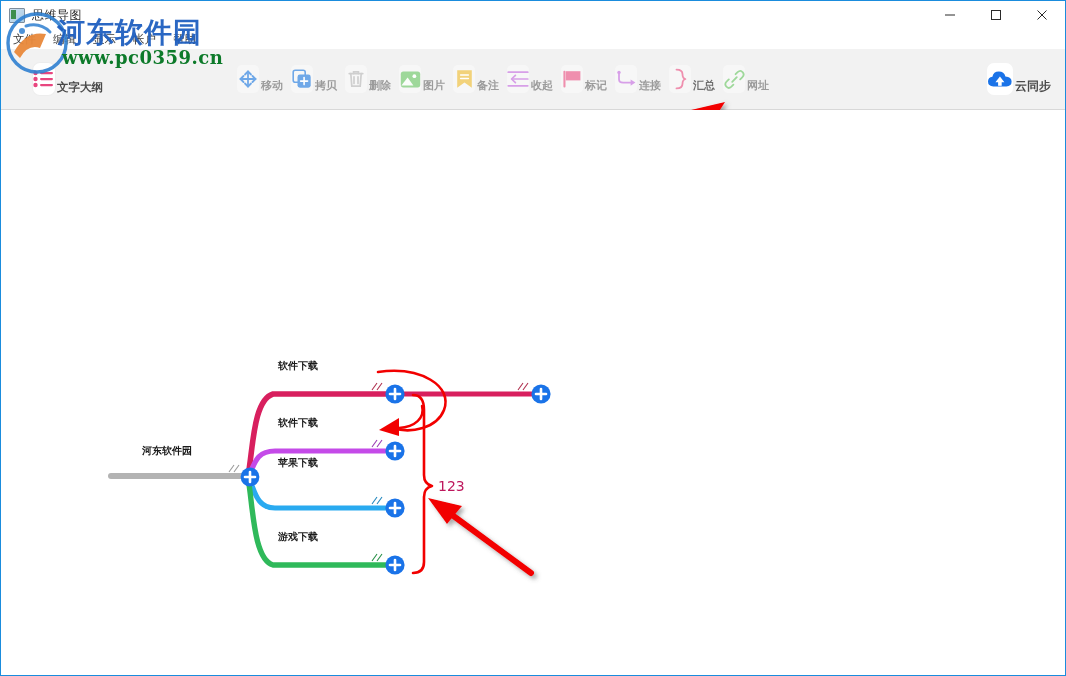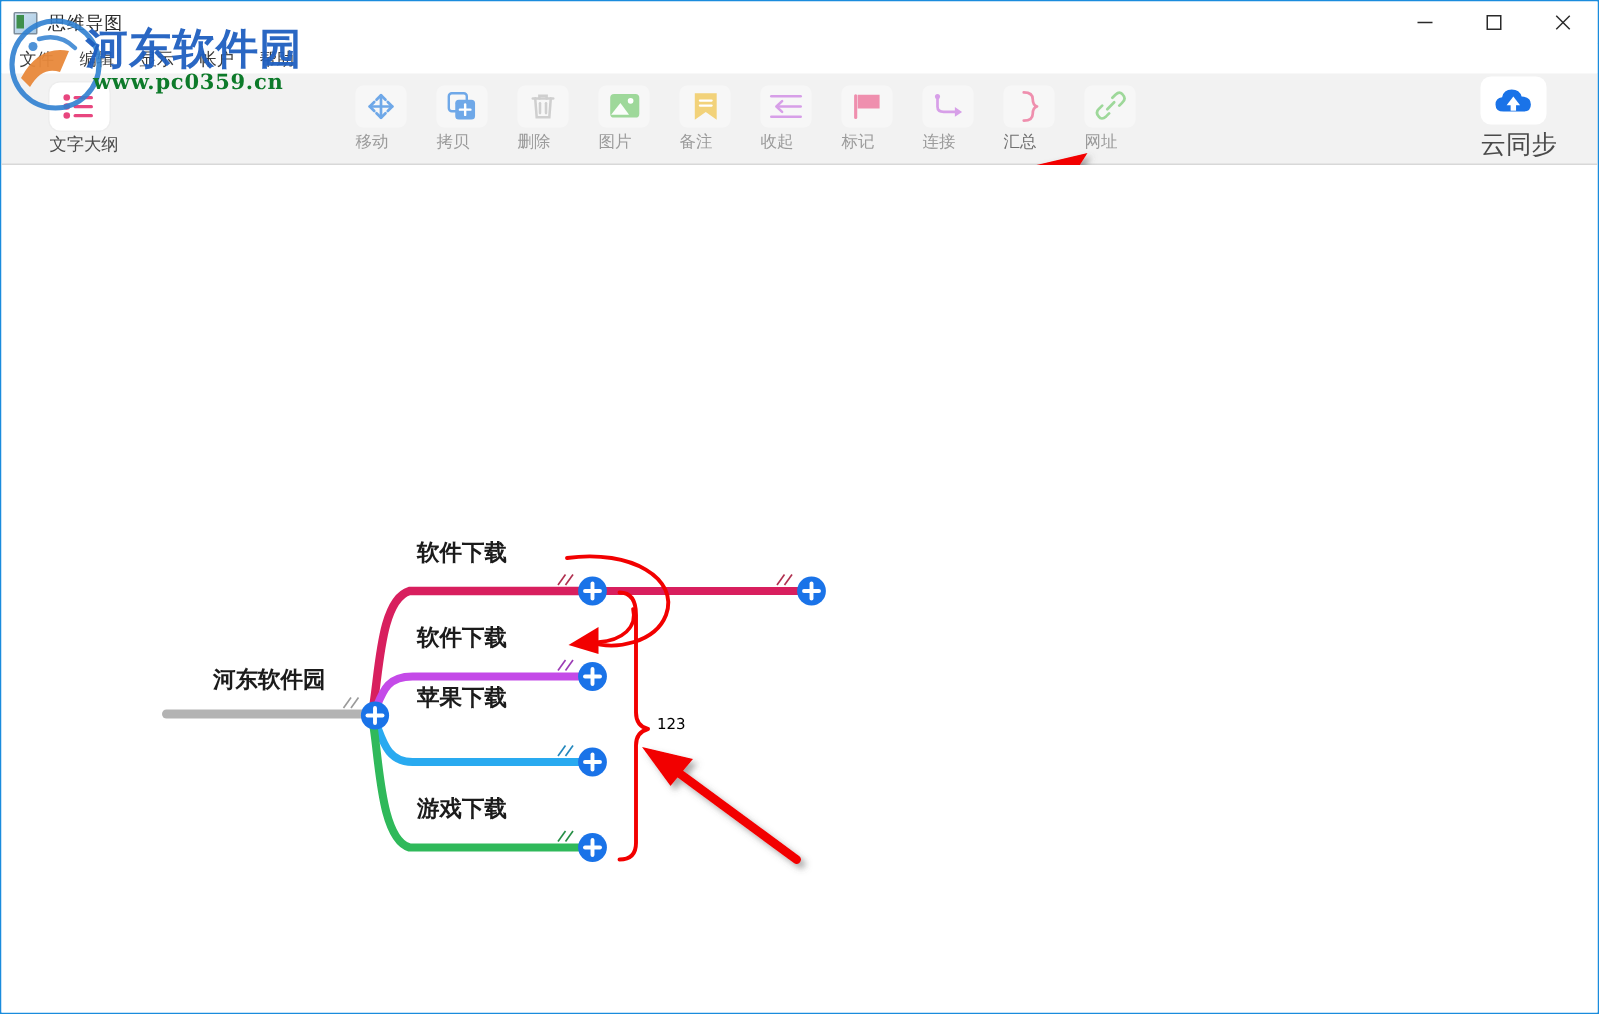--- a/index.html
+++ b/index.html
@@ -60,75 +60,76 @@
     border-bottom:1px solid #d8d8d8;
     display:flex;align-items:center;
     position:relative;
   }
   .tb-left{width:110px;display:flex;align-items:center;justify-content:center;}
   .tb-center{flex:1;display:flex;align-items:center;justify-content:center;gap:8px;padding-right:60px;}
   .tb-right{width:110px;display:flex;align-items:center;justify-content:center;}
 
   .tool{
     width:46px;
-    display:flex;flex-direction:column;align-items:flex-start;gap:2px;
+    display:flex;flex-direction:row;align-items:flex-end;gap:2px;
     cursor:default;
+    font-weight:bold;
   }
   .tool .glyph{
     width:34px;height:28px;
     background:#f7f7f7;
     border-radius:5px;
     display:flex;align-items:center;justify-content:center;
   }
   .tool .lbl{font-size:11px;color:#9b9b9b;white-space:nowrap;}
   .tool.accent .lbl{color:#6f6f6f;}
   .tool .glyph svg{display:block;}
 
   .outline-btn .glyph{
     width:40px;height:32px;background:#fff;border-radius:7px;
     box-shadow:0 0 0 1px rgba(0,0,0,.02);
   }
   .outline-btn .lbl{color:#4a4a4a;font-size:11.5px;}
   .cloud-btn .glyph{width:44px;height:32px;background:#fff;border-radius:7px;}
-  .cloud-btn .lbl{color:#4a4a4a;font-size:17px;}
+  .cloud-btn .lbl{color:#4a4a4a;font-size:12px;}
 
   
   .canvas{
     flex:1;position:relative;background:#ffffff;overflow:hidden;
   }
   .map-svg{position:absolute;left:0;top:0;}
   .node-label{
     position:absolute;
-    font-size:15px;color:#1b1b1b;
+    font-size:10px;color:#1b1b1b;
     font-family:"DejaVu Sans","Liberation Sans",sans-serif;
     white-space:nowrap;
     font-weight:600;
   }
   .sum-label{
     position:absolute;
-    font-size:10px;color:#000000;
+    font-size:14px;color:#be185d;
     font-family:"DejaVu Sans","Liberation Sans",sans-serif;
     text-align:right;
   }
 
   
   .watermark{
     position:absolute;left:0;top:0;width:230px;height:78px;
     pointer-events:none;
   }
   .wm-text{
     position:absolute;left:57px;top:14px;
     font-size:28px;font-weight:bold;color:#1f5fc0;
     font-family:"DejaVu Sans","Liberation Sans",sans-serif;
     letter-spacing:1px;
     opacity:.95;
   }
   .wm-url{
     position:absolute;left:62px;top:47px;
-    font-size:14px;font-weight:bold;color:#0d7a2a;
+    font-size:18px;font-weight:bold;color:#0d7a2a;
     font-family:"DejaVu Serif","Liberation Serif",serif;
     letter-spacing:.5px;
   }
   .wm-logo{position:absolute;left:6px;top:12px;}
 </style>
 </head>
 <body>
 
 <div class="app">
 

